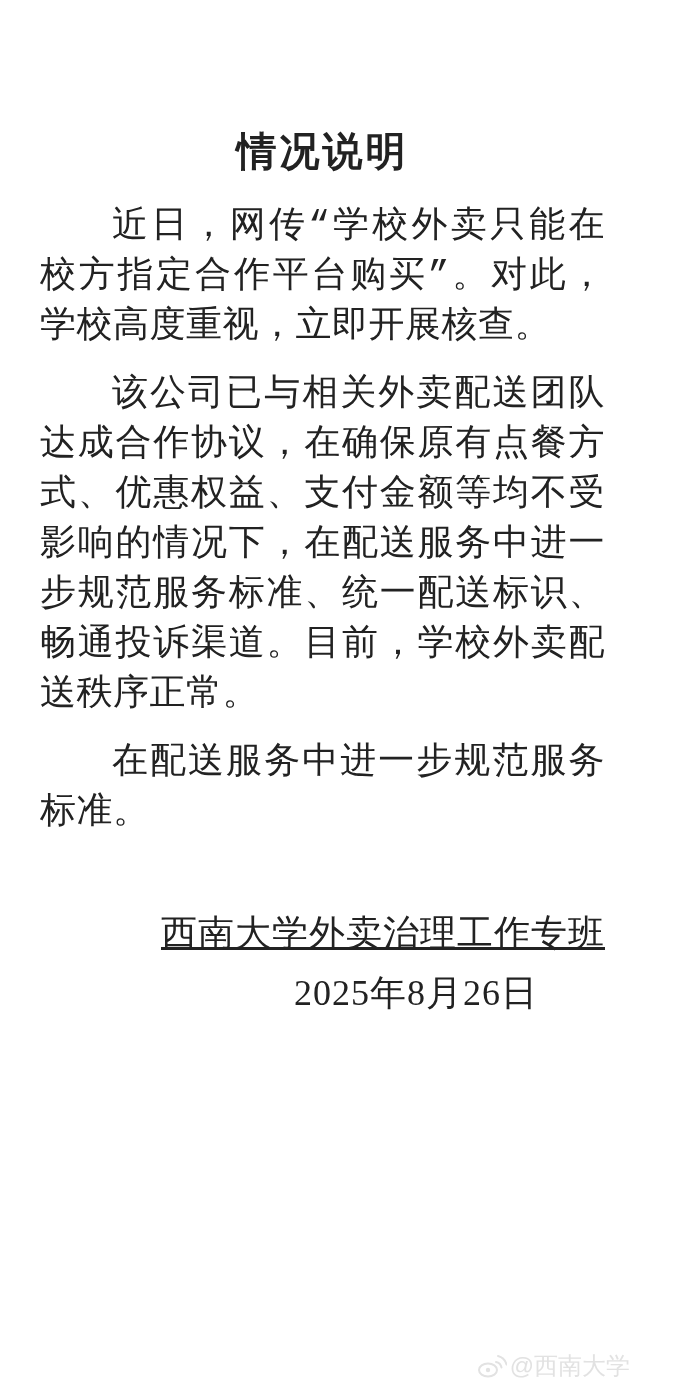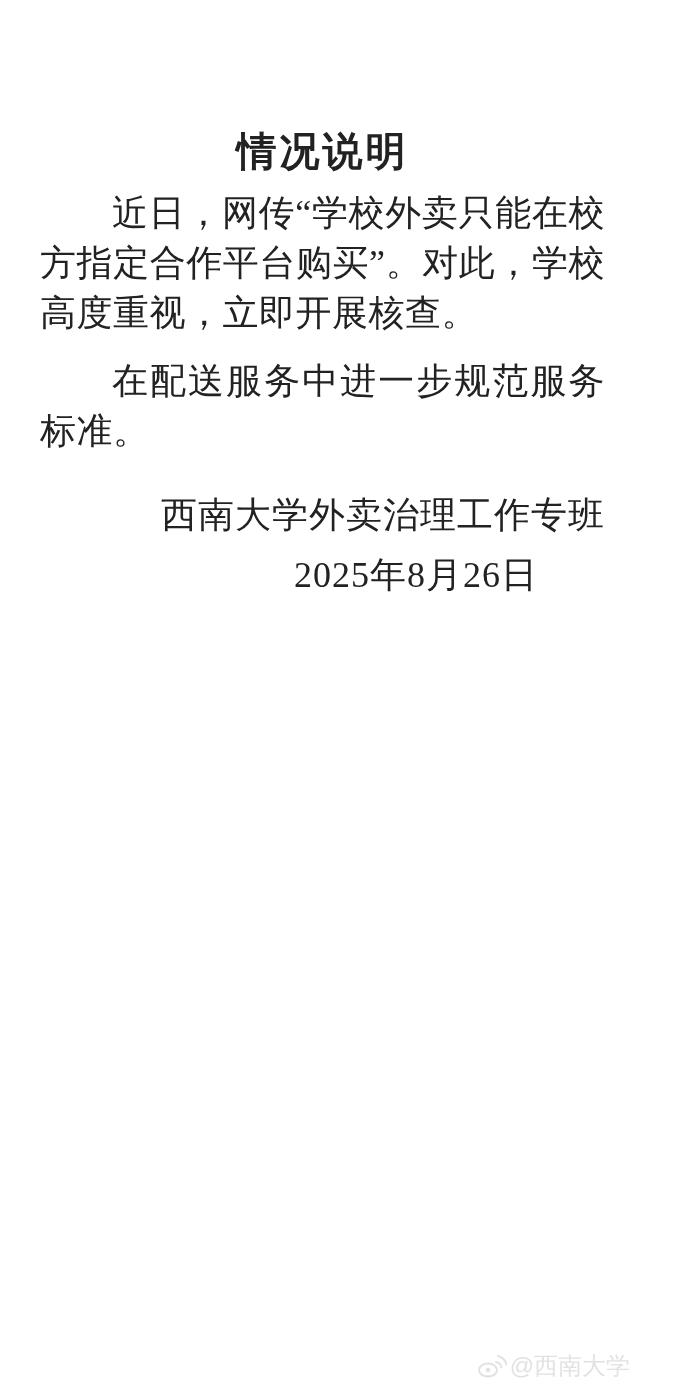--- a/index.html
+++ b/index.html
@@ -25,37 +25,39 @@
   .doc-title {
     margin: 0;
     padding-top: 128px;
     text-align: center;
     font-size: 40px;
     line-height: 48px;
     font-weight: 700;
     letter-spacing: 3px;
   }
   .doc-body {
-    margin-top: 12px;
+    margin-top: 26px;
+    font-family: Liberation Mono, monospace;
   }
   .para {
     margin: 0 0 18px 0;
     font-size: 36px;
     line-height: 50px;
     text-align: justify;
     text-indent: 2em;
     letter-spacing: 0.5px;
     word-break: break-all;
   }
   .signature {
-    margin-top: 34px;
+    margin-top: 70px;
     font-size: 36px;
     line-height: 50px;
     text-align: right;
     letter-spacing: 1px;
+    text-decoration: underline;
   }
   .doc-date {
     margin-top: 10px;
     font-size: 36px;
     line-height: 50px;
     text-align: right;
     padding-right: 67px;
     letter-spacing: 1px;
   }
   .watermark {
@@ -77,20 +79,21 @@
 </style>
 </head>
 <body>
 
 <div class="page">
 
   <h1 class="doc-title">情况说明</h1>
 
   <div class="doc-body">
     <p class="para">近日，网传“学校外卖只能在校方指定合作平台购买”。对此，学校高度重视，立即开展核查。</p>
+    <p class="para">该公司已与相关外卖配送团队达成合作协议，在确保原有点餐方式、优惠权益、支付金额等均不受影响的情况下，在配送服务中进一步规范服务标准、统一配送标识、畅通投诉渠道。目前，学校外卖配送秩序正常。</p>
     <p class="para">在配送服务中进一步规范服务标准。</p>
   </div>
 
   <div class="signature">西南大学外卖治理工作专班</div>
 
   <div class="doc-date">2025年8月26日</div>
 
   <div class="watermark">
     <span>
       <svg width="30" height="27" viewBox="0 0 30 27" fill="none" stroke="currentColor" stroke-width="2" stroke-linecap="round">

